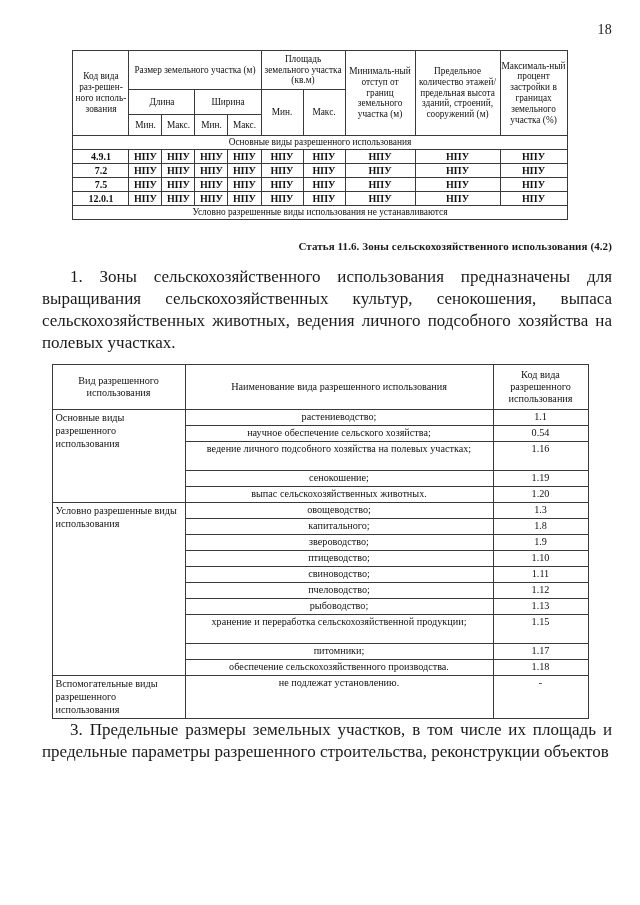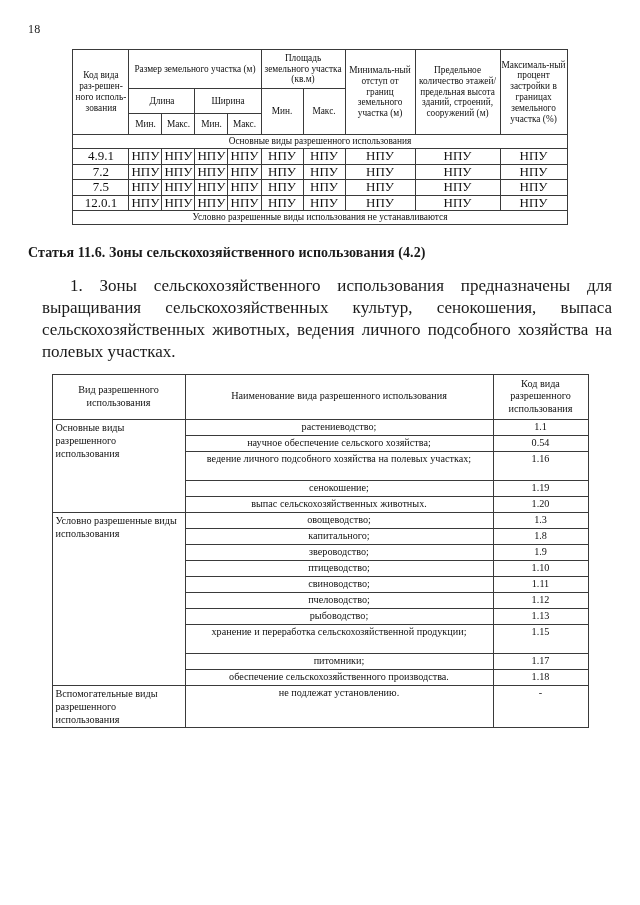--- a/index.html
+++ b/index.html
@@ -16,22 +16,22 @@
     overflow: hidden;
   }
   .page {
     width: 640px;
     height: 905px;
     box-sizing: border-box;
     padding: 22px 28px 0 28px;
     position: relative;
   }
   .page-number {
-    text-align: left;
-    font-size: 12px;
+    text-align: right;
+    font-size: 14px;
     color: #1a1a1a;
     margin: 0 0 12px 0;
     letter-spacing: 0.2px;
   }
 
   
   table {
     border-collapse: collapse;
     table-layout: fixed;
     font-size: 9.3px;
@@ -50,33 +50,34 @@
   .tbl-params {
     width: 494px;
     margin: 0 auto;
   }
   .tbl-params th {
     line-height: 1.16;
     padding: 1px 1px;
   }
   .tbl-params td.val {
     height: 13px;
-    font-size: 13px;
+    font-size: 10px;
+    font-weight: bold;
   }
   .tbl-params td.band {
     text-align: center;
     height: 13px;
     font-size: 9.4px;
   }
 
   
   .article-title {
-    text-align: left;
+    text-align: right;
     font-weight: bold;
-    font-size: 14px;
+    font-size: 11px;
     margin: 20px 0 14px 0;
     letter-spacing: 0.1px;
   }
   p.body {
     margin: 0 0 0 14px;
     font-size: 17px;
     line-height: 1.3;
     text-align: justify;
     text-indent: 28px;
     text-justify: inter-word;
@@ -303,14 +304,15 @@
       </tr>
 
       <tr class="r3">
         <td class="group">Вспомогательные виды разрешенного использования</td>
         <td class="name">не подлежат установлению.</td>
         <td class="code">-</td>
       </tr>
     </tbody>
   </table>
 
+  <p class="body tail-para">3. Предельные размеры земельных участков, в том числе их площадь и предельные параметры разрешенного строительства, реконструкции объектов</p>
 
 </div>
 
 </body></html>

